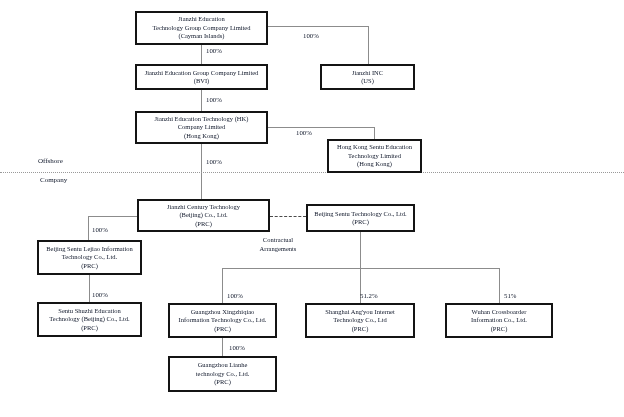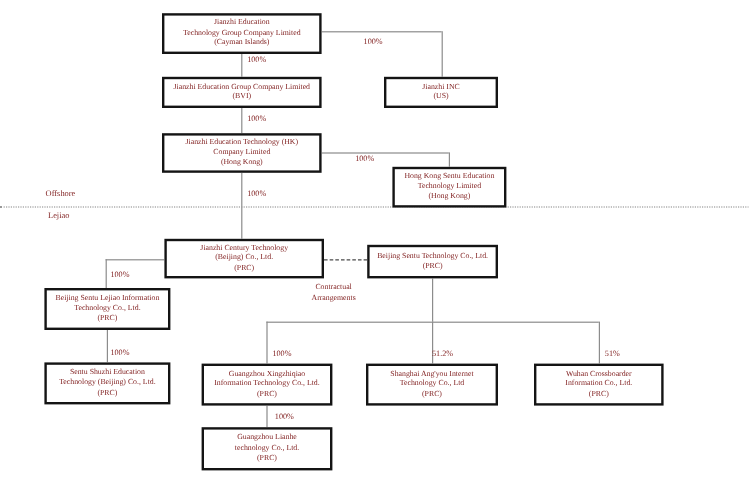--- a/index.html
+++ b/index.html
@@ -1,18 +1,18 @@
 <!DOCTYPE html>
 <html><head>
 <meta charset="utf-8">
 <style>
   html,body { margin:0; padding:0; background:#ffffff; }
   .canvas {
     position:relative; width:624px; height:417px; background:#ffffff;
-    font-family:"Liberation Serif", serif; color:#7f1d1d; overflow:hidden;
+    font-family:"Liberation Serif", serif; color:#0f172a; overflow:hidden;
   }
   .node {
     position:absolute; box-sizing:border-box; border:2px solid #141414; background:#ffffff;
     display:flex; flex-direction:column; align-items:center; justify-content:center;
     text-align:center; font-size:6.5px; line-height:8.5px;
   }
   .node span { display:block; white-space:nowrap; }
   .hline { position:absolute; height:1px; background:#8c8c8c; }
   .vline { position:absolute; width:1px; background:#8c8c8c; }
   .sep   { position:absolute; height:0; border-top:1px dotted #999999; }
@@ -38,21 +38,21 @@
   <div class="vline" style="left:89px;top:275px;height:27px"></div>
   <div class="vline" style="left:360px;top:232px;height:36px"></div>
   <div class="hline" style="left:222px;top:268px;width:277px"></div>
   <div class="vline" style="left:222px;top:268px;height:35px"></div>
   <div class="vline" style="left:360px;top:268px;height:35px"></div>
   <div class="vline" style="left:499px;top:268px;height:35px"></div>
   <div class="vline" style="left:222px;top:338px;height:18px"></div>
 
   <div class="sep" style="left:0;top:172px;width:624px"></div>
   <span class="region" style="left:38px;top:157px">Offshore</span>
-  <span class="region" style="left:40px;top:176px">Lejiao</span>
+  <span class="region" style="left:40px;top:176px">Company</span>
 
   <div class="dashline" style="left:270px;top:216px;width:36px"></div>
   <div class="contractual" style="left:246px;top:235px">
     <span>Contractual</span>
     <span>Arrangements</span>
   </div>
 
   <div class="node" style="left:135px;top:11px;width:133px;height:34px">
     <span>Jianzhi Education</span>
     <span>Technology Group Company Limited</span>

